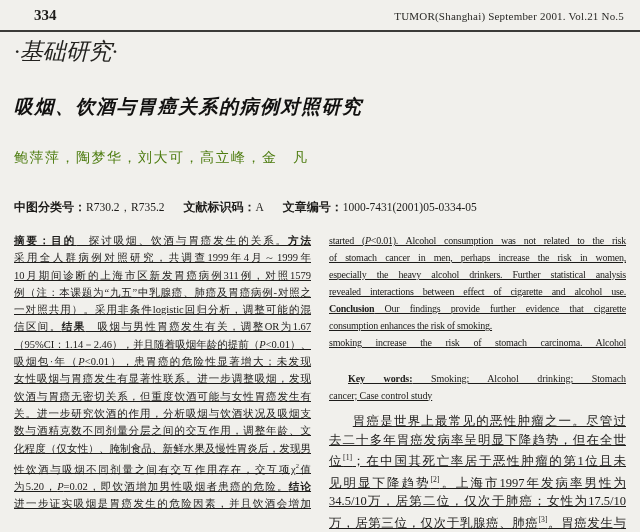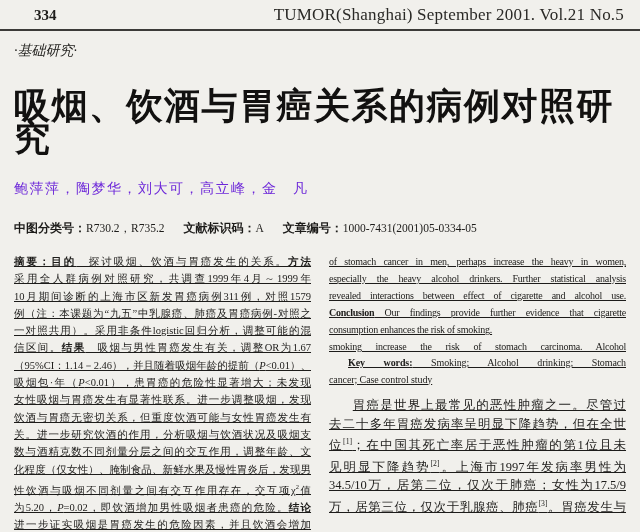--- a/index.html
+++ b/index.html
@@ -8,43 +8,43 @@
     background:#f1f0ec;color:#1d1c1a;
     font-family:"Liberation Serif", serif;
     -webkit-font-smoothing:antialiased;
   }
   .page{width:640px;height:532px;position:relative;}
   .hdr{
     display:flex;justify-content:space-between;align-items:baseline;
     padding:7px 16px 0 34px;line-height:16px;
   }
   .pageno{font-weight:bold;font-size:15px;}
-  .jhead{font-size:17px;letter-spacing:.2px;color:#2a2926;}
+  .jhead{font-size:11px;letter-spacing:.2px;color:#2a2926;}
   .rule{height:0;border-top:2px solid #3c3b38;margin-top:6px;}
   .inner{padding:0 14px;}
-  .seclabel{margin-top:11px;font-size:14px;line-height:18px;font-style:italic;color:#23221f;}
+  .seclabel{margin-top:11px;font-size:23px;line-height:18px;font-style:italic;color:#23221f;}
   .title{
     margin:30px 0 0 0;font-family:"Liberation Sans",sans-serif;
-    font-weight:bold;font-size:36px;line-height:32px;letter-spacing:1.5px;color:#121110;
+    font-weight:bold;font-size:19px;line-height:32px;letter-spacing:1.5px;color:#121110;font-style:italic;
   }
-  .authors{margin-top:26px;font-size:14px;line-height:18px;letter-spacing:1.5px;color:#6d28d9;}
-  .meta{margin-top:22px;font-size:11.5px;line-height:16px;white-space:nowrap;}
+  .authors{margin-top:26px;font-size:14px;line-height:18px;letter-spacing:1.5px;color:#4d7c0f;}
+  .meta{margin-top:32px;font-size:11.5px;line-height:16px;white-space:nowrap;}
   .meta .grp{margin-right:16px;}
   .meta .lbl{font-weight:bold;font-family:"Liberation Sans",sans-serif;font-size:12px;}
   .cols{display:flex;gap:18px;margin-top:17px;}
   .col{flex:1;min-width:0;}
   .tl{text-align:justify;white-space:nowrap;text-decoration:underline;}
   .tl.full{text-align-last:justify;}
   .tl.ind{padding-left:1.9em;}
   .b{font-weight:bold;}
   .i{font-style:italic;}
   .sup{vertical-align:super;font-size:0.62em;letter-spacing:0;}
   .abstract-cn .tl{font-size:10.5px;line-height:17.3px;letter-spacing:0;}
   .eng .tl{font-size:10px;line-height:17px;letter-spacing:-0.25px;}
-  .kw{margin-top:0;}
+  .kw{margin-top:20px;}
   .kw .tl{font-size:10px;line-height:16.5px;letter-spacing:-0.1px;}
   .body-cn{margin-top:8px;}
   .body-cn .tl{font-size:12.5px;line-height:18.5px;}
 </style>
 </head>
 <body>
 
 <div class="page">
 
   <div class="hdr">
@@ -82,36 +82,37 @@
           <div class="tl full"><span>饮酒与胃癌无密切关系，但重度饮酒可能与女性胃癌发生有</span></div>
           <div class="tl full"><span>关。进一步研究饮酒的作用，分析吸烟与饮酒状况及吸烟支</span></div>
           <div class="tl full"><span>数与酒精克数不同剂量分层之间的交互作用，调整年龄、文</span></div>
           <div class="tl full"><span>化程度（仅女性）、腌制食品、新鲜水果及慢性胃炎后，发现男</span></div>
           <div class="tl full"><span>性饮酒与吸烟不同剂量之间有交互作用存在，交互项χ</span><span class="sup">2</span><span>值</span></div>
           <div class="tl full"><span>为5.20，</span><span class="i">P</span><span>=0.02，即饮酒增加男性吸烟者患癌的危险。</span><span class="b">结论</span></div>
           <div class="tl full"><span>进一步证实吸烟是胃癌发生的危险因素，并且饮酒会增加</span></div>
         </div>
       <div class="col">
         <div class="eng">
-            <div class="tl full"><span>of stomach cancer in men, perhaps increase the heavy in women,</span></div>
+            <div class="tl full"><span>started (</span><span class="i">P</span><span>&lt;0.01). Alcohol consumption was not related to the risk</span></div>
+            <div class="tl full"><span>of stomach cancer in men, perhaps increase the risk in women,</span></div>
             <div class="tl full"><span>especially the heavy alcohol drinkers. Further statistical analysis</span></div>
             <div class="tl full"><span>revealed interactions between effect of cigarette and alcohol use.</span></div>
             <div class="tl full"><span class="b">Conclusion</span><span>   Our findings provide further evidence that cigarette</span></div>
             <div class="tl"><span>consumption enhances the risk of smoking.</span></div>
             <div class="tl full"><span>smoking increase the risk of stomach carcinoma. Alcohol</span></div>
           </div>
         <div class="eng kw">
             <div class="tl full ind"><span class="b">Key words:</span><span>  Smoking;  Alcohol drinking;  Stomach</span></div>
             <div class="tl"><span>cancer;    Case control study</span></div>
           </div>
         <div class="body-cn">
             <div class="tl full ind"><span>胃癌是世界上最常见的恶性肿瘤之一。尽管过</span></div>
             <div class="tl full"><span>去二十多年胃癌发病率呈明显下降趋势，但在全世</span></div>
             <div class="tl full"><span>位</span><span class="sup">[1]</span><span>；在中国其死亡率居于恶性肿瘤的第1位且未</span></div>
             <div class="tl full"><span>见明显下降趋势</span><span class="sup">[2]</span><span>。上海市1997年发病率男性为</span></div>
-            <div class="tl full"><span>34.5/10万，居第二位，仅次于肺癌；女性为17.5/9</span></div>
+            <div class="tl full"><span>34.5/10万，居第二位，仅次于肺癌；女性为17.5/10</span></div>
             <div class="tl full"><span>万，居第三位，仅次于乳腺癌、肺癌</span><span class="sup">[3]</span><span>。胃癌发生与</span></div>
           </div>
       </div>
     </div>
 
   </div>
 </div>
 
 </body></html>

